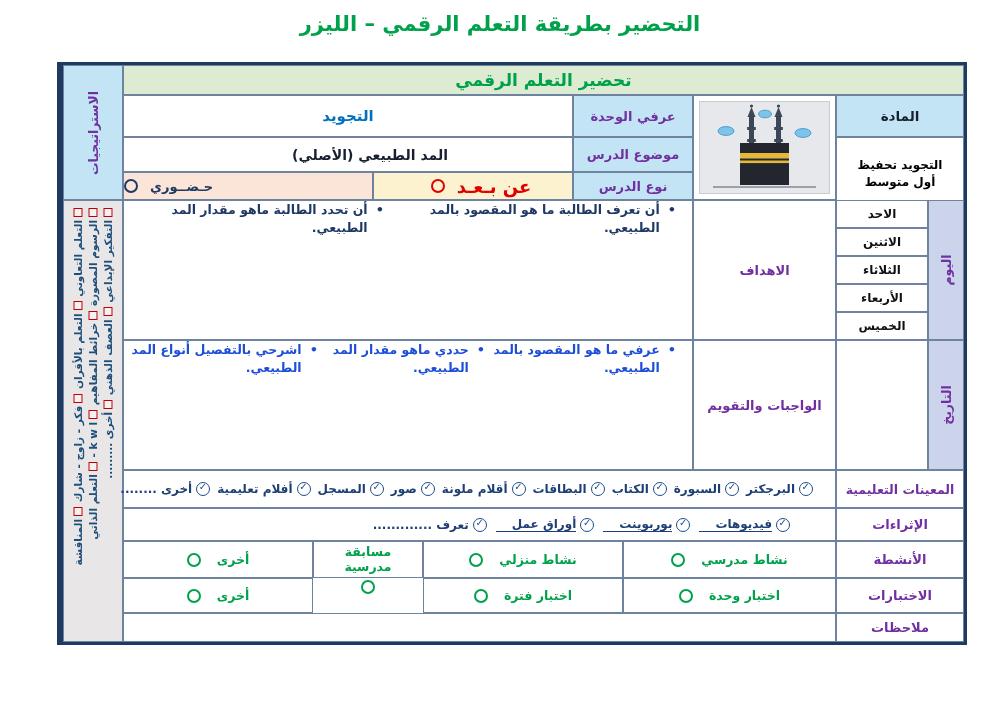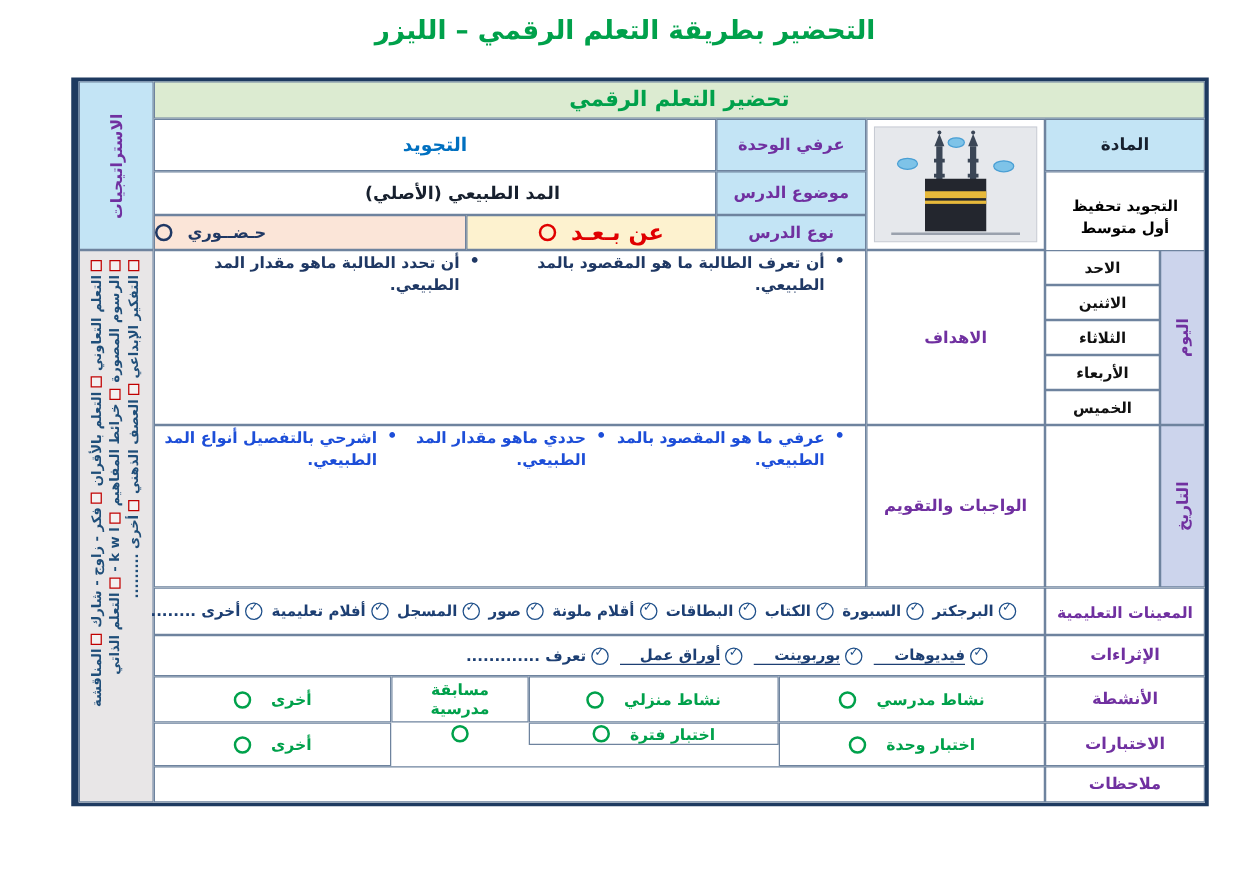--- a/index.html
+++ b/index.html
@@ -300,21 +300,21 @@
           <span class="oc oc-green"></span>
       </div>
       <div class="cell" style="left:773px;top:476px;width:128px;height:37px;">
         <span class="lbl">الأنشطة</span>
       </div>
 
       <div class="cell opt-cell" style="left:560px;top:513px;width:213px;height:35px;">
         <span>اختبار وحدة</span>
           <span class="oc oc-green"></span>
       </div>
-      <div class="cell opt-cell" style="left:360px;top:513px;width:200px;height:18px;">
+      <div class="cell opt-cell" style="left:360px;top:513px;width:200px;height:35px;">
         <span>اختبار فترة</span>
           <span class="oc oc-green"></span>
       </div>
       <div class="cell opt-cell" style="left:60px;top:513px;width:190px;height:35px;">
         <span>أخرى</span>
           <span class="oc oc-green"></span>
       </div>
       <div class="cell" style="left:773px;top:513px;width:128px;height:35px;">
         <span class="lbl">الاختبارات</span>
       </div>

